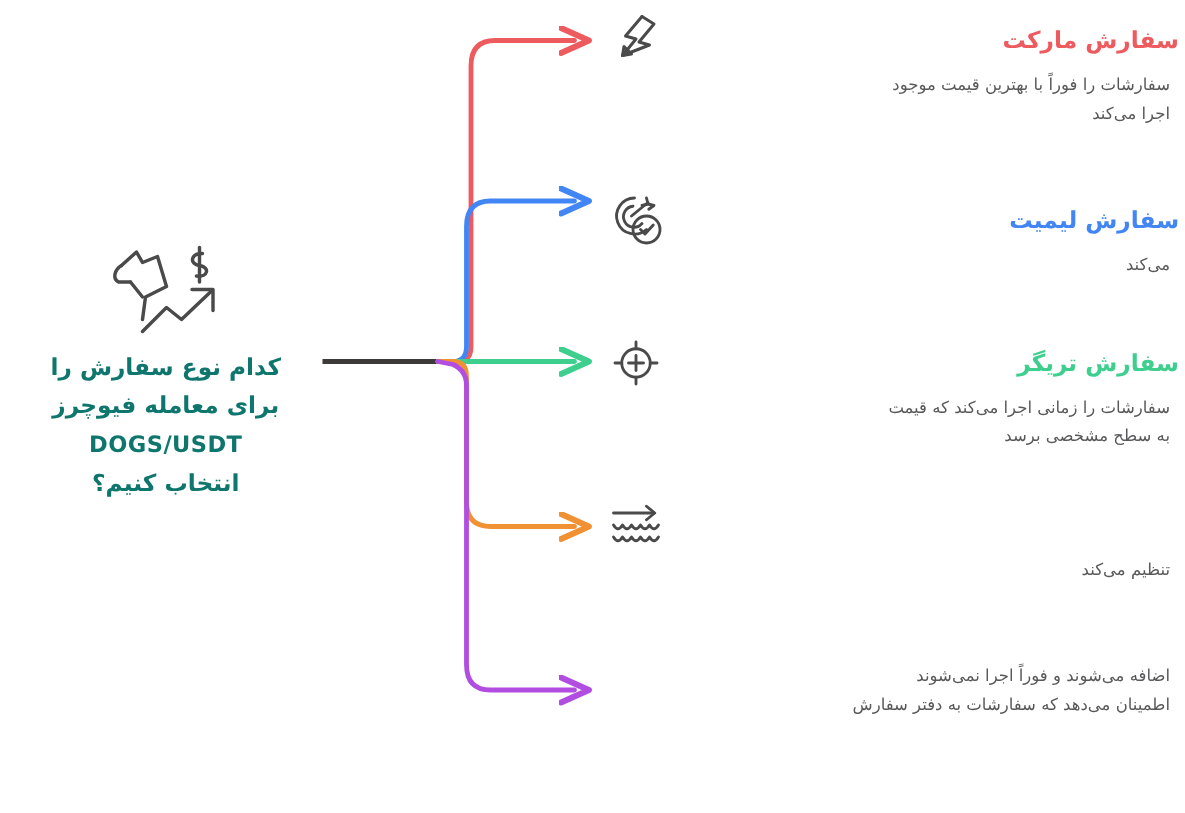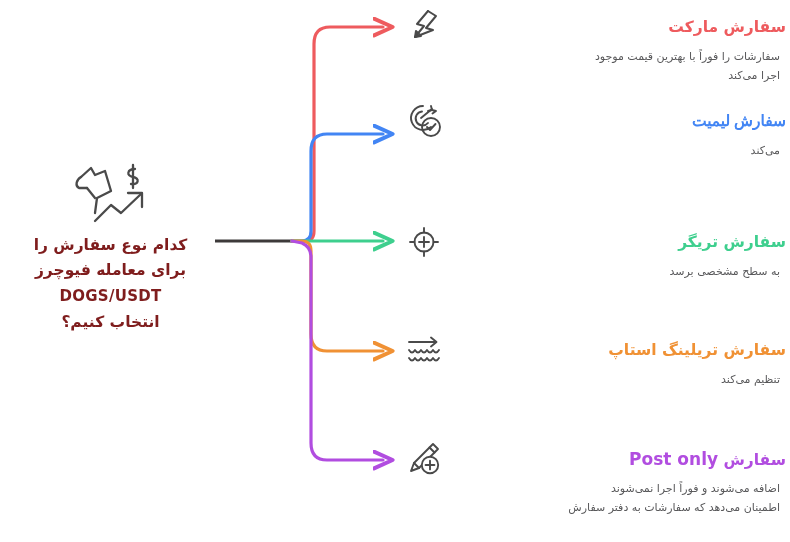--- a/index.html
+++ b/index.html
@@ -39,21 +39,21 @@
   }
   #root-icon {
     height: 72px;
     display: flex;
     align-items: center;
     justify-content: center;
   }
   #root-text {
     margin-top: 6px;
     direction: rtl;
-    color: #7f1d1d;
+    color: #0f766e;
     font-weight: bold;
     font-size: 15.5px;
     line-height: 1.62;
     unicode-bidi: isolate;
   }
   #root-text .pair {
     font-family: "DejaVu Sans", "Liberation Sans", sans-serif;
     font-weight: bold;
     font-size: 15px;
     letter-spacing: 0.3px;
@@ -106,21 +106,21 @@
     font-size: 11px;
     line-height: 1.75;
     padding-right: 6px;
     padding-left: 58px;
     margin-top: 1px;
     unicode-bidi: isolate;
   }
 
   
   #branch-0 { top: 8px; }
-  #branch-1 { top: 102px; font-family: Liberation Serif, serif; }
+  #branch-1 { top: 128px; }
   #branch-2 { top: 223px; }
   #branch-3 { top: 331px; }
   #branch-4 { top: 440px; }
 
   
   #branch-0 .branch-desc { padding-left: 60px; }
   #branch-1 .branch-desc { padding-left: 96px; }
   #branch-2 .branch-desc { padding-left: 92px; }
   #branch-3 .branch-desc { padding-left: 100px; }
   #branch-4 .branch-desc { padding-left: 36px; }
@@ -245,63 +245,43 @@
             <path d="M17,12 L17,22"></path>
             <path d="M12,17 L22,17"></path>
           </g>
         </svg>
       </div>
       <div class="branch-title" style="color: rgb(62, 207, 142);">
         <span>سفارش تریگر</span>
       </div>
     </div>
     <div class="branch-desc">
+      <div>سفارشات را زمانی اجرا می‌کند که قیمت</div>
       <div>به سطح مشخصی برسد</div>
     </div>
   </div>
 
   <div class="branch" id="branch-3">
     <div class="branch-head">
       <div class="branch-icon">
         <svg width="38" height="34" viewBox="0 0 38 34" aria-hidden="true">
           <g fill="none" stroke="#4a4a4a" stroke-width="1.9" stroke-linecap="round" stroke-linejoin="round">
             <path d="M4,9 L31,9"></path>
             <path d="M26,4.5 L31.5,9 L26,13.5"></path>
             <path d="M4,17 q3,5 6,0 q3,5 6,0 q3,5 6,0 q3,5 6,0 q3,5 6,0"></path>
             <path d="M4,25 q3,5 6,0 q3,5 6,0 q3,5 6,0 q3,5 6,0 q3,5 6,0"></path>
           </g>
         </svg>
       </div>
-      <div class="branch-title" style="color: rgb(240, 145, 52);">
-        <span>سفارش تریلینگ استاپ</span>
-      </div>
     </div>
     <div class="branch-desc">
       <div>تنظیم می‌کند</div>
     </div>
   </div>
 
   <div class="branch" id="branch-4">
-    <div class="branch-head">
-      <div class="branch-icon">
-        <svg width="38" height="36" viewBox="0 0 38 36" aria-hidden="true">
-          <g fill="none" stroke="#4a4a4a" stroke-width="1.9" stroke-linecap="round" stroke-linejoin="round">
-            <path d="M28,3 L33,8 L14,27 L6,30 L9,22 Z"></path>
-            <path d="M24.5,6.5 L29.5,11.5"></path>
-            <path d="M9,22 L14,27"></path>
-            <circle cx="25" cy="24" r="8.2" fill="#ffffff"></circle>
-            <path d="M25,19.6 L25,28.4"></path>
-            <path d="M20.6,24 L29.4,24"></path>
-          </g>
-        </svg>
-      </div>
-      <div class="branch-title" style="color: rgb(177, 77, 224);">
-        <span>سفارش</span>
-        <span class="latin">Post only</span>
-      </div>
-    </div>
     <div class="branch-desc">
       <div>اضافه می‌شوند و فوراً اجرا نمی‌شوند</div>
       <div>اطمینان می‌دهد که سفارشات به دفتر سفارش</div>
     </div>
   </div>
 
 </div>
 
 </body></html>

